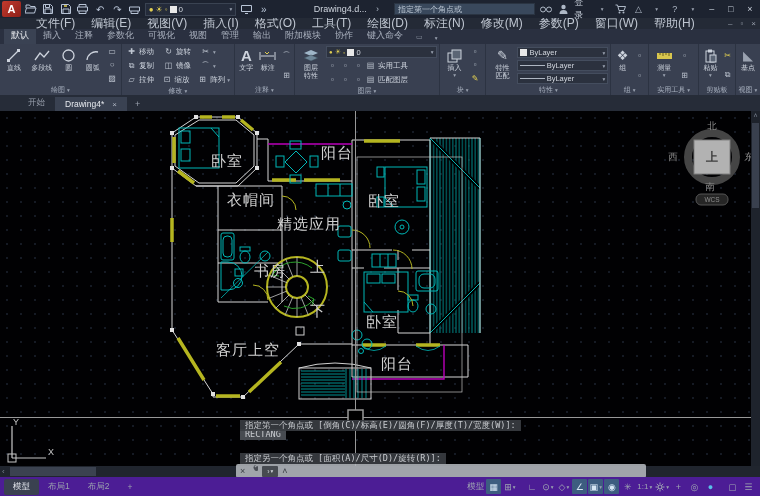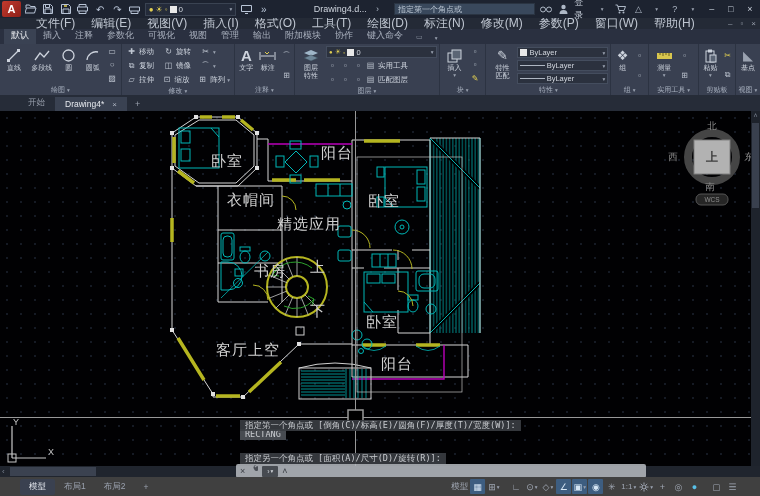--- a/index.html
+++ b/index.html
@@ -75,21 +75,21 @@
   #cmd-p2 { top:453px; background:rgba(56,60,65,0.92); }
   #cmd-input { position:absolute; left:236px; top:464px; width:410px; height:14px; background:rgba(178,182,188,0.88); border-radius:2px; display:flex; align-items:center; gap:4px; padding:0 4px; z-index:11; }
   #cmd-input .ci { font-size:9px; color:#3a3e44; line-height:12px; }
   #cmd-chip { width:16px; height:11px; background:#474b51; color:#cfd3d8; font-size:7px; display:flex; align-items:center; justify-content:center; gap:1px; border-radius:1px; }
   #cmd-placeholder { font-size:8.5px; color:#4a4e55; flex:1; }
 
   
   #hscroll { position:absolute; left:0; top:466px; width:760px; height:11px; background:#20252e; z-index:8; }
   #hscroll .arr { position:absolute; left:2px; top:0; font-size:8px; color:#7a8290; line-height:11px; }
   #hthumb { position:absolute; left:10px; top:1px; width:86px; height:9px; background:#3b4250; }
-  #statusbar { position:absolute; left:0; top:477px; width:760px; height:19px; background:#404040; display:flex; align-items:center; padding:0 20px; z-index:20; }
+  #statusbar { position:absolute; left:0; top:477px; width:760px; height:19px; background:#4c1d95; display:flex; align-items:center; padding:0 4px; z-index:20; }
   .ltab { font-size:8.5px; color:#9aa1ae; padding:2px 9px; }
   .ltab.active { background:#3a4150; color:#dfe3e9; border-radius:2px; }
   #status-icons { margin-left:auto; display:flex; align-items:center; gap:1px; }
   .sic { min-width:15px; height:15px; display:flex; align-items:center; justify-content:center; color:#9fa6b2; font-size:9px; gap:1px; padding:0 1px; }
   .sic.on { background:#3d5d80; color:#d6e6f5; border-radius:1px; }
   .sic.hwc { color:#58c0e8; }
   .ssep { width:5px; }
 </style>
 </head>
 <body>

